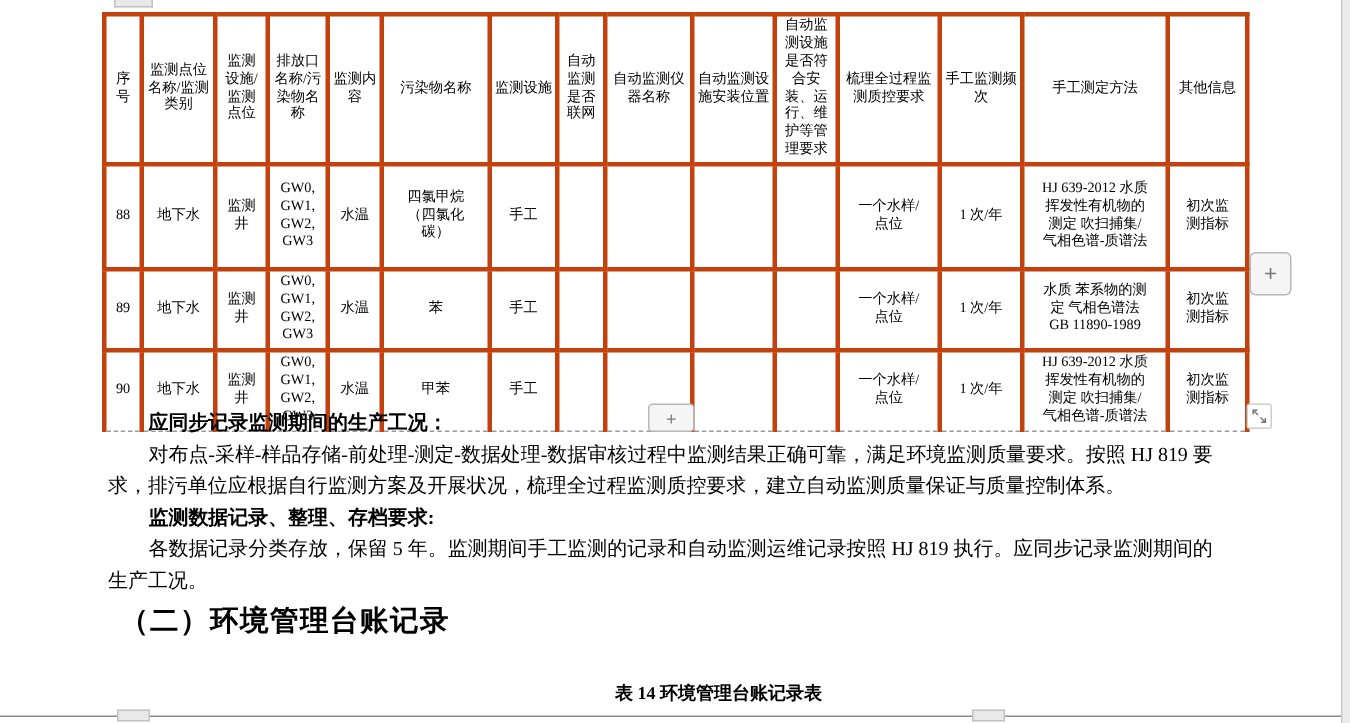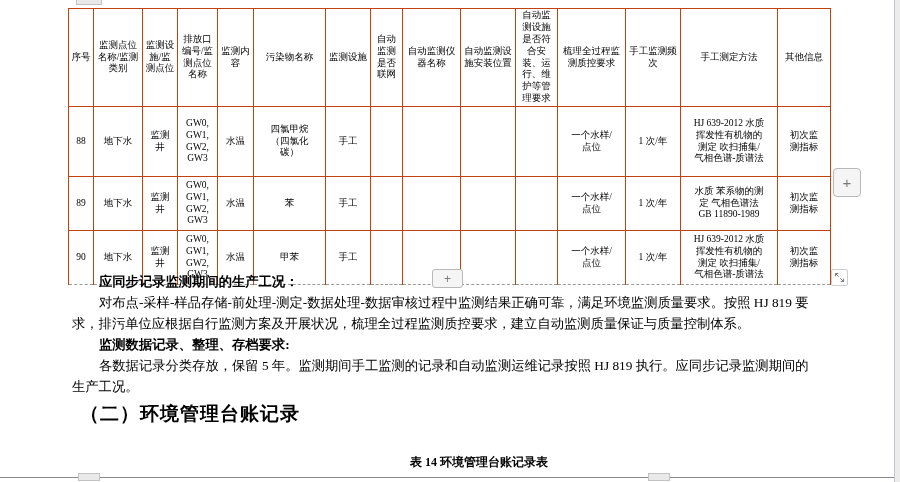--- a/index.html
+++ b/index.html
@@ -9,21 +9,21 @@
   .gutter{position:absolute;top:0;right:0;width:5px;height:482px;background:#ececec;border-left:1px solid #c4c8cc;}
   
   .handle{position:absolute;background:#e9e9e9;border:1px solid #c2c2c2;}
   .handle-top{left:76px;top:0;width:24px;height:4px;border-top:none;}
   .handle-b1{left:78px;top:473px;width:20px;height:6px;}
   .handle-b2{left:648px;top:473px;width:20px;height:6px;}
   .bottom-rule{position:absolute;left:0;top:477px;width:894px;border-top:1px solid #8a8a8a;height:0;}
   
   .mon-table{position:absolute;left:68px;top:8px;width:762px;border-collapse:collapse;table-layout:fixed;
              font-size:9.5px;line-height:1.25;}
-  .mon-table th,.mon-table td{border:1px solid #c2410c;padding:1px 2px;text-align:center;vertical-align:middle;
+  .mon-table th,.mon-table td{border:3px solid #c2410c;padding:1px 2px;text-align:center;vertical-align:middle;
              font-weight:normal;white-space:pre-line;overflow:hidden;}
   .mon-table thead tr{height:85px;}
   .mon-table tr.r0{height:70px;}
   .mon-table tr.r1{height:54px;}
   .mon-table tr.r2{height:54px;}
   .mon-table tbody tr:last-child td{border-bottom:1px dashed #9a9a9a;}
   
   .ui-btn{position:absolute;display:flex;align-items:center;justify-content:center;
           background:#f5f5f5;border:1px solid #b8b8b8;border-radius:4px;color:#7a7a7a;
           font-family:"Liberation Sans","DejaVu Sans",sans-serif;cursor:pointer;box-sizing:border-box;}
@@ -61,21 +61,21 @@
         <col style="width:68px">
       <col style="width:55px">
         <col style="width:97px">
         <col style="width:53px">
     </colgroup>
     <thead>
       <tr>
           <th>序号</th>
           <th>监测点位名称/监测类别</th>
           <th>监测设施/监测点位</th>
-          <th>排放口编号/监测点位名称</th>
+          <th>排放口名称/污染物名称</th>
           <th>监测内容</th>
           <th>污染物名称</th>
           <th>监测设施</th>
           <th>自动监测是否联网</th>
           <th>自动监测仪器名称</th>
           <th>自动监测设施安装位置</th>
           <th>自动监测设施是否符合安装、运行、维护等管理要求</th>
           <th>梳理全过程监测质控要求</th>
           <th>手工监测频次</th>
           <th>手工测定方法</th>

